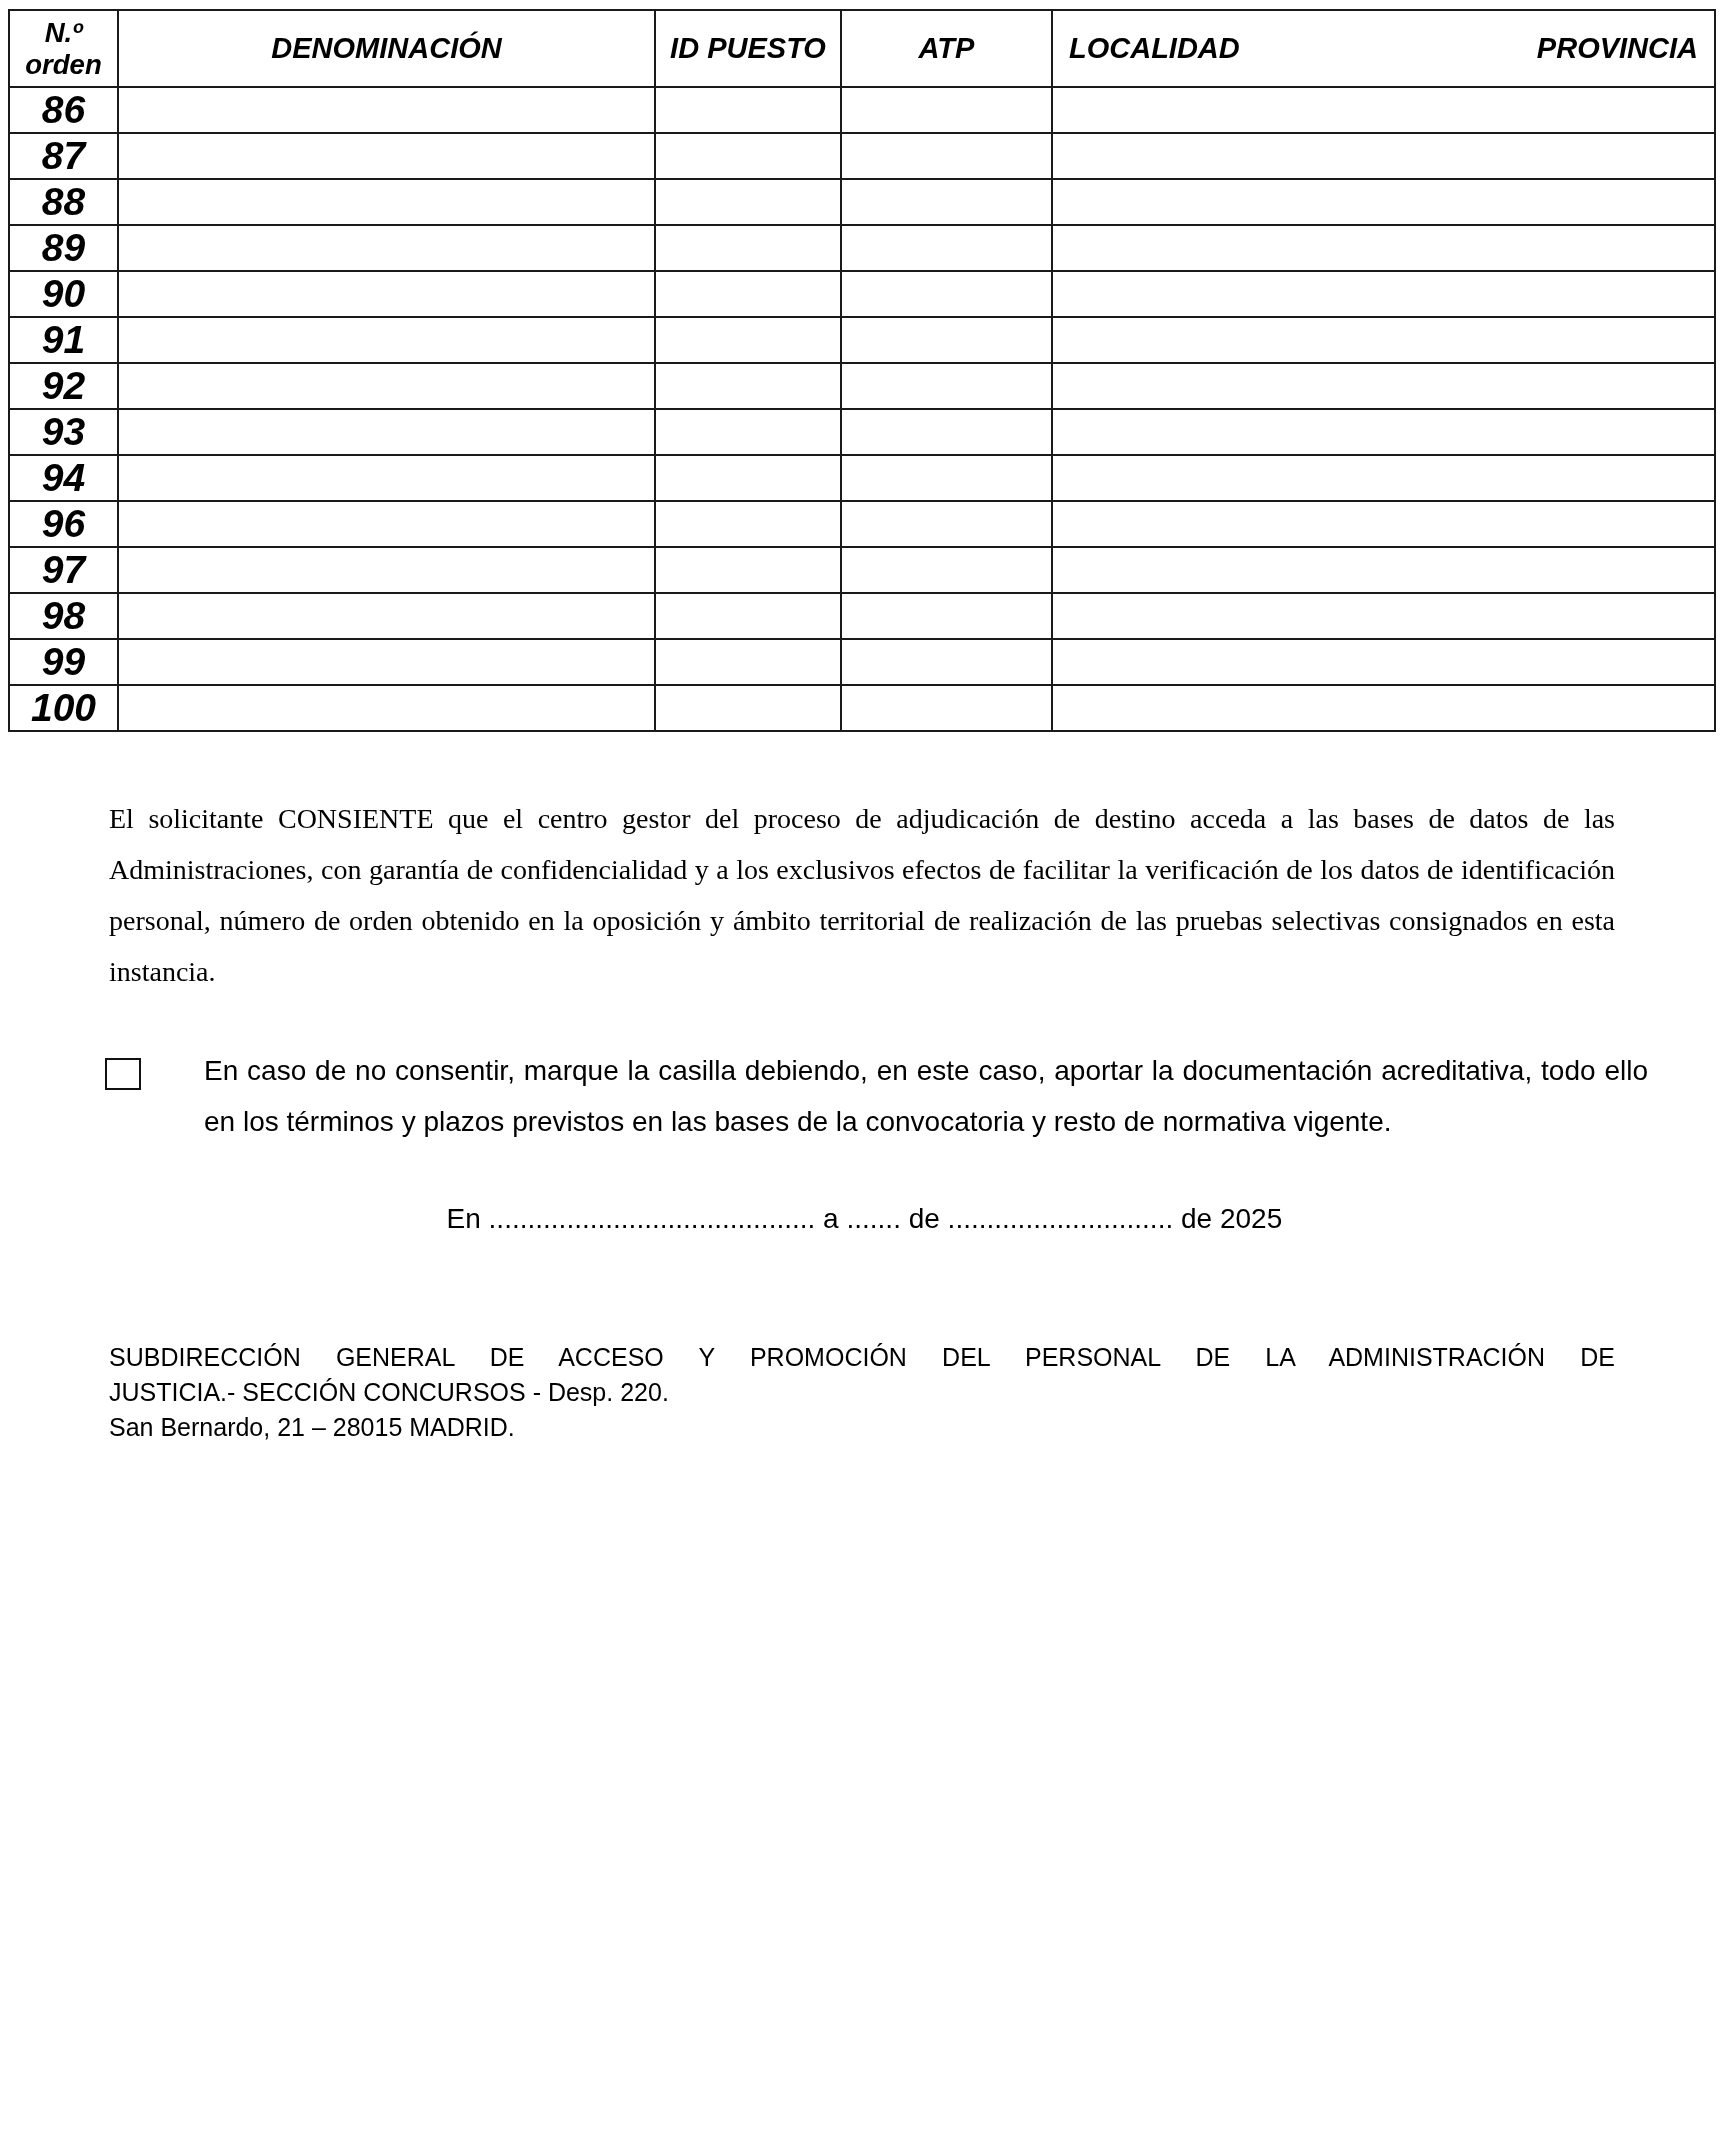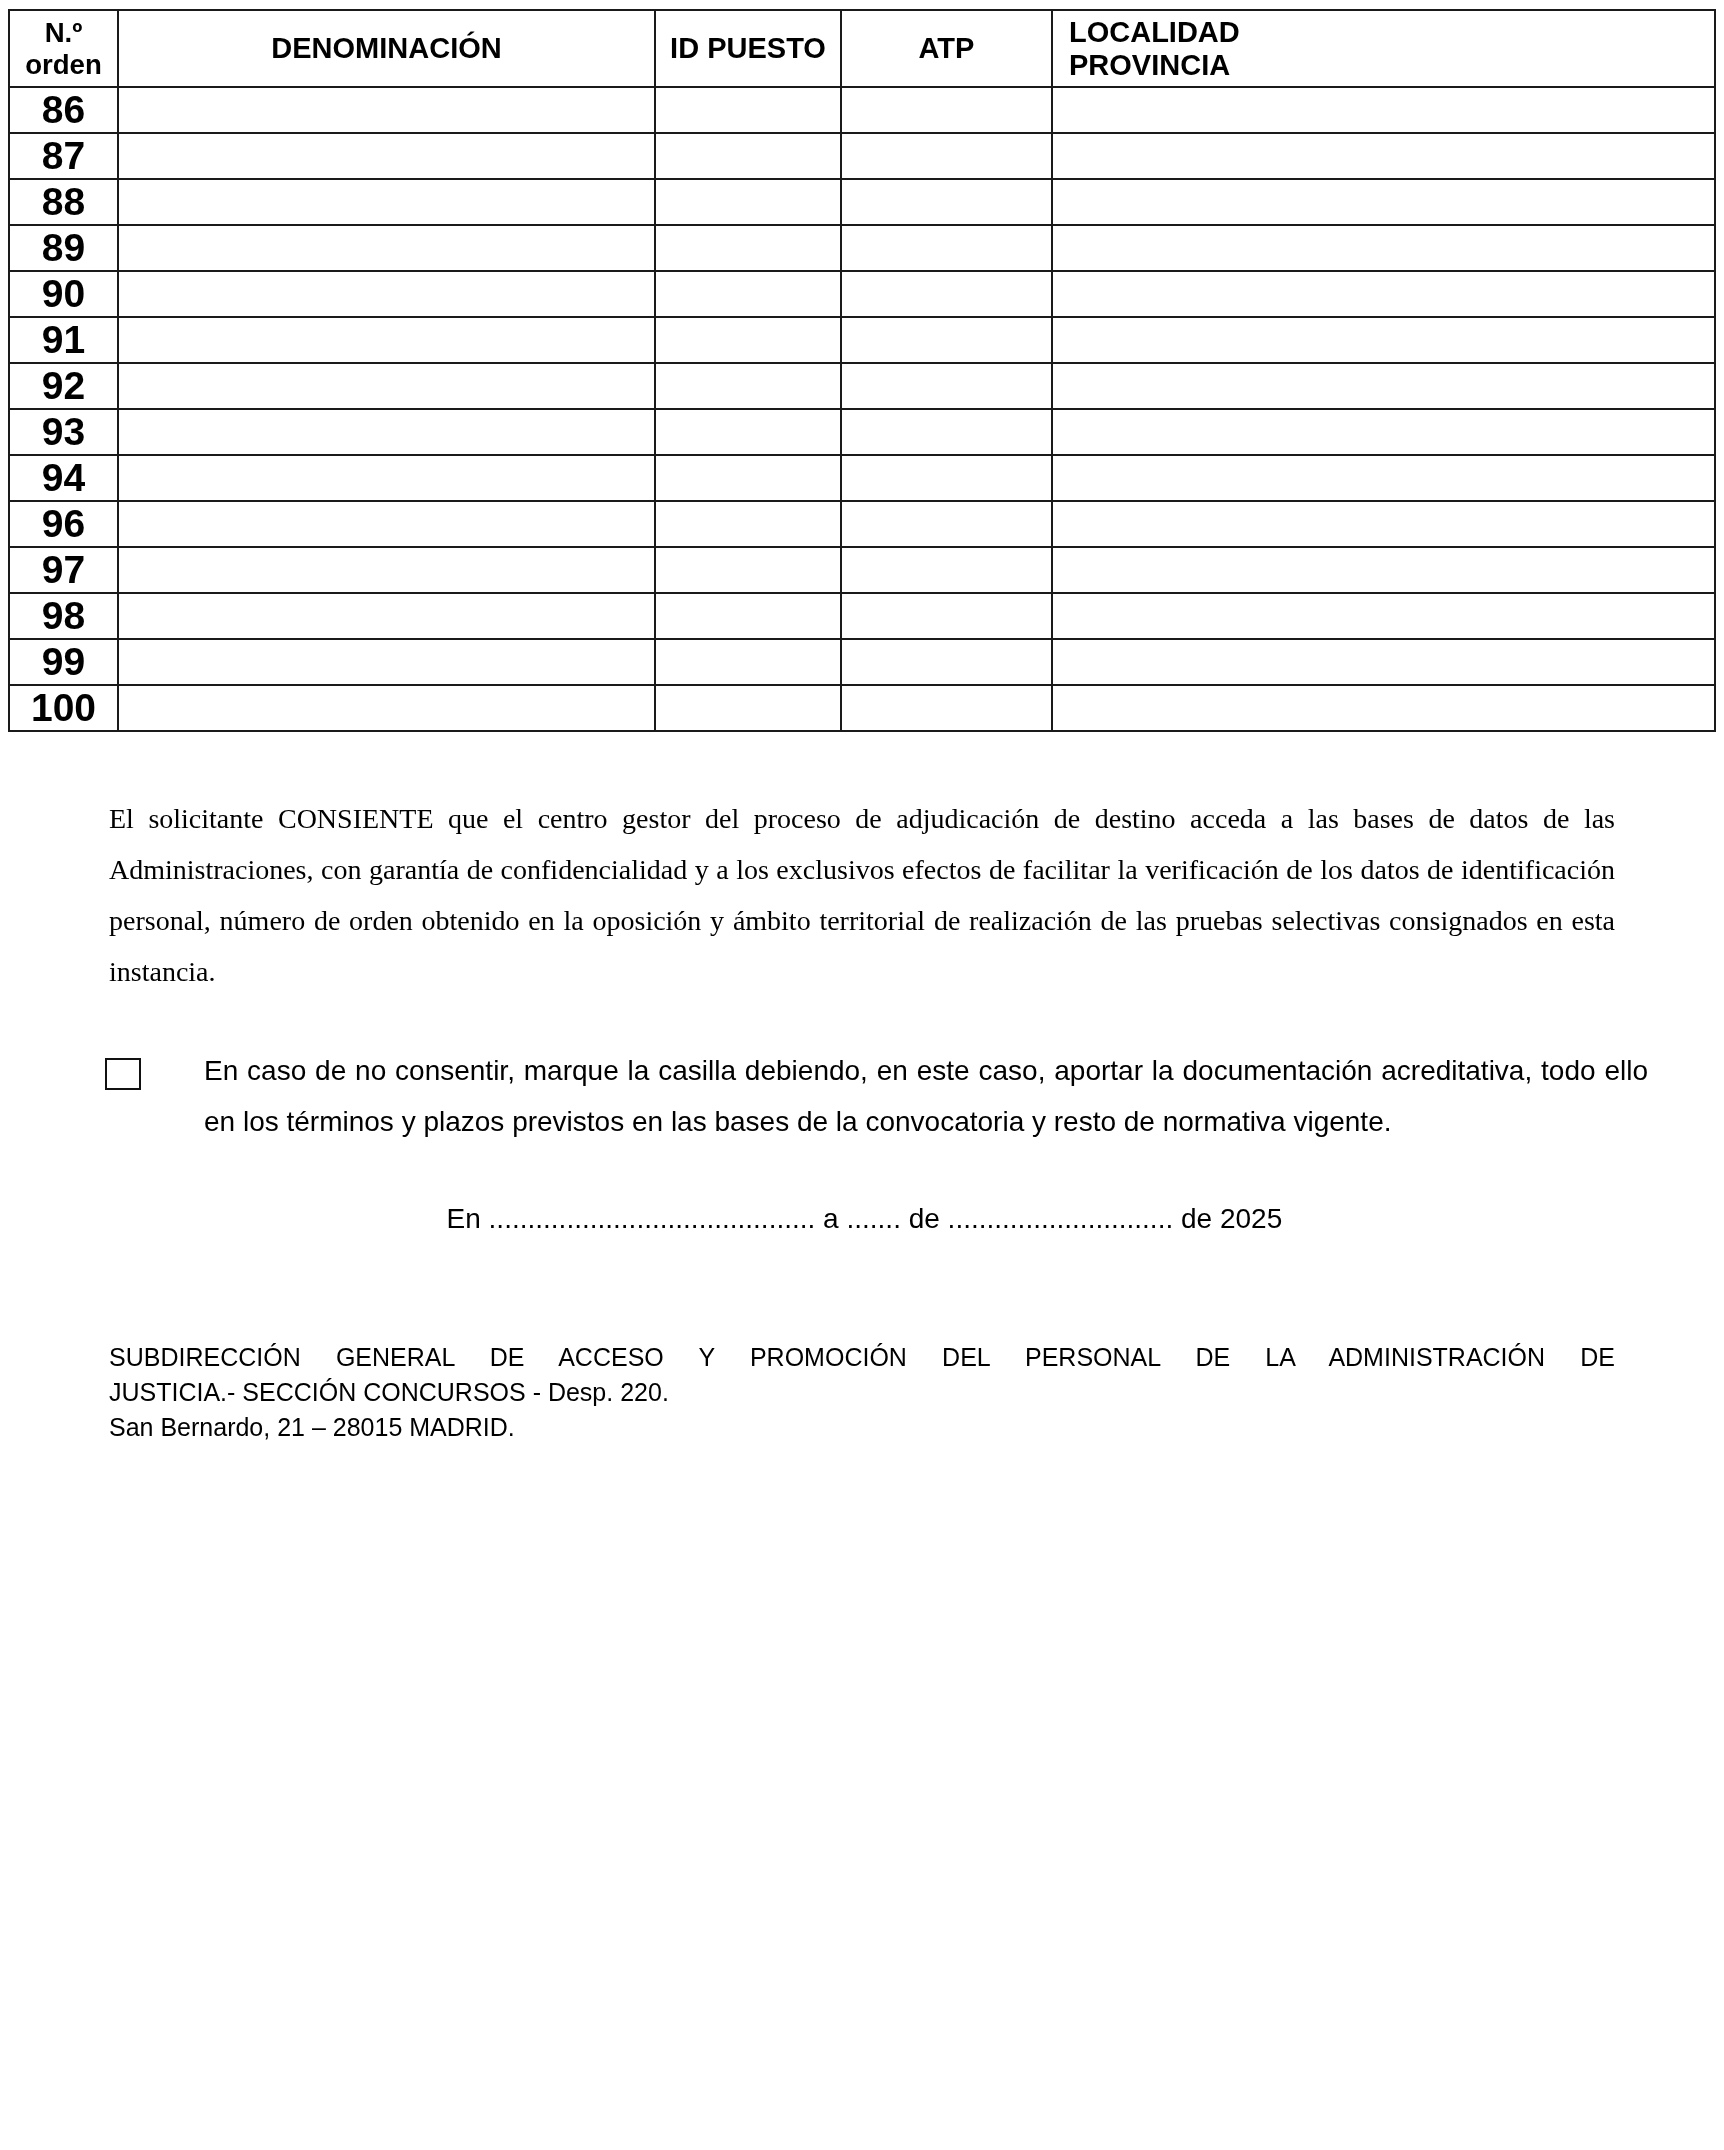--- a/index.html
+++ b/index.html
@@ -1,31 +1,31 @@
 <!DOCTYPE html>
 <html style="font-size:13px"><head>
 <meta charset="utf-8">
 <style>
   html, body { margin: 0; padding: 0; background: #ffffff; }
   body { width: 1724px; height: 2151px; position: relative; overflow: hidden;
          font-family: "Liberation Sans", sans-serif; color: #000; }
   .tbl { position: absolute; left: 8px; top: 9px; width: 1708px;
-         border-collapse: collapse; table-layout: fixed; }
+         border-collapse: collapse; table-layout: fixed; font-style: italic; }
   .tbl td, .tbl th { border: 2px solid #1a1a1a; padding: 0; }
   .tbl th { height: 75px; font-weight: bold; font-size: 29px; }
   .tbl td { height: 41px; }
   .c-num { width: 107px; text-align: center; font-weight: bold; font-size: 39px; }
   .c-den { width: 535px; }
   .c-id  { width: 184px; }
   .c-atp { width: 209px; }
   .c-loc { }
   th.c-num { line-height: 32px; font-size: 27.6px; }
   th.c-den, th.c-id, th.c-atp { text-align: center; }
   th.c-loc { text-align: left; }
-  .loc-wrap { display: flex; justify-content: space-between; padding: 0 16px 0 16px; flex-direction: column; }
+  .loc-wrap { display: flex; justify-content: space-between; padding: 0 16px 0 16px; }
   .para { position: absolute; left: 109px; width: 1506px; font-size: 28px;
           line-height: 51px; text-align: justify; text-align-last: left; }
   .p1 { top: 793px; font-family: Liberation Serif, serif; }
   .checkbox { position: absolute; left: 105px; top: 1058px; width: 32px; height: 27.6px;
               border: 2.4px solid #111; background: #fff; cursor: pointer; }
   .p2 { left: 172px; width: 1444px; top: 1045px; margin-left: 32px; }
   .date-line { position: absolute; top: 1203px; left: 0; width: 1724px; text-align: center;
                font-size: 28px; padding-left: 2.4px; }
   .footer { position: absolute; left: 109px; top: 1340px; width: 1506px; font-size: 25px; line-height: 35px; }
   .footer .l1 { text-align: justify; text-align-last: justify; }

